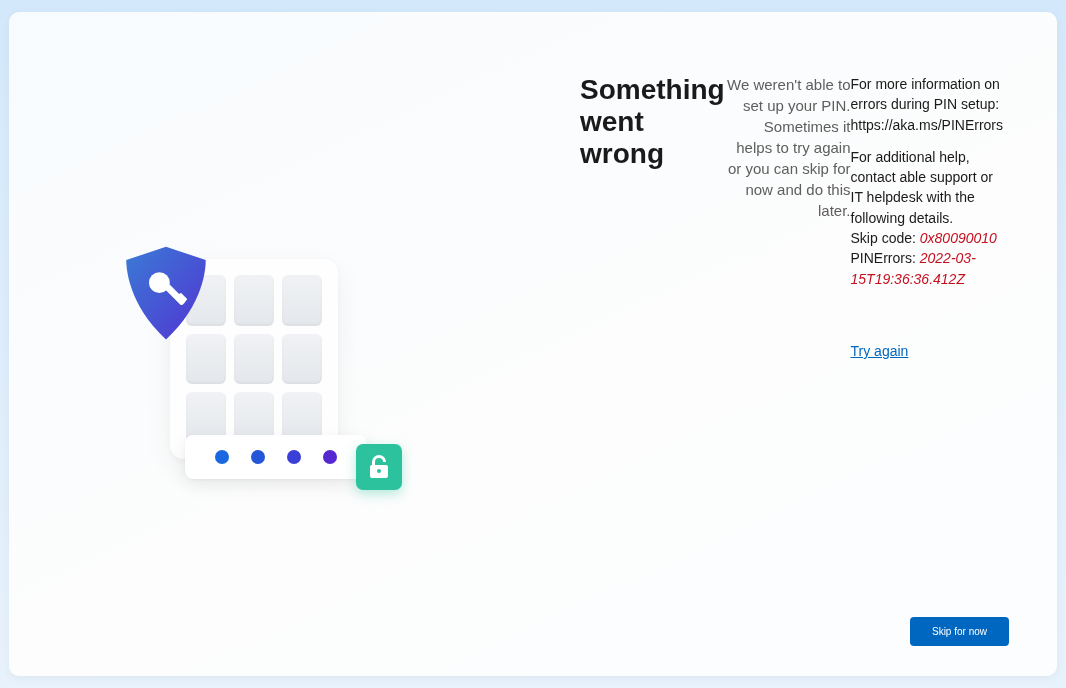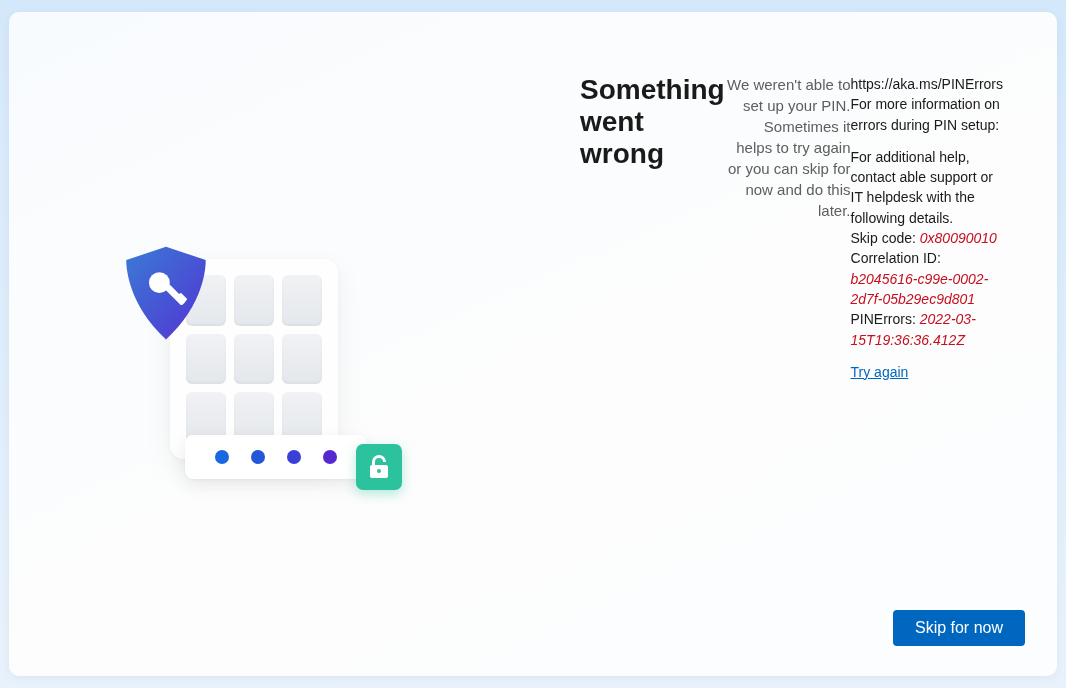--- a/index.html
+++ b/index.html
@@ -53,30 +53,31 @@
       margin-bottom: 12px;
     }
     .info .block { margin-bottom: 12px; }
     .red { color: #c50f1f; font-style: italic; }
     .try-again {
       color: #0067c0;
       text-decoration: underline;
       font-size: 14px;
       cursor: pointer;
       display: inline-block;
+      margin-top: 40px;
     }
     .skip-btn {
       position: absolute;
-      right: 32px;
+      right: 48px;
       bottom: 30px;
       background: #0067c0;
       color: #fff;
       border: none;
       padding: 9px 22px;
-      font-size: 16px;
+      font-size: 10px;
       border-radius: 4px;
       cursor: pointer;
       font-family: inherit;
     }
 
     
     .illus {
       position: relative;
       width: 310px;
       height: 260px;
@@ -193,32 +194,29 @@
   </div>
 
   <div class="right">
     <h1 class="title">Something went wrong</h1>
     <p class="subtitle">We weren't able to set up your PIN. Sometimes it helps to try again or you can skip for now and do this later.</p>
 
     <div class="spacer"></div>
 
     <div class="info">
       <div class="block">
+        <div>For more information on errors during PIN setup:</div>
         <div>https://aka.ms/PINErrors</div>
-        <div>For more information on errors during PIN setup:</div>
       </div>
       <div class="block">
         <div>For additional help, contact able support or IT helpdesk with the following details.</div>
         <div>
           <span>Skip code: </span><span class="red">0x80090010</span>
         </div>
         <div>
-          <span>Correlation ID: </span><span class="red">b2045616-c99e-0002-2d7f-05b29ec9d801</span>
-        </div>
-        <div>
           <span>PINErrors: </span><span class="red">2022-03-15T19:36:36.412Z</span>
         </div>
       </div>
       <a href="#" class="try-again">Try again</a>
     </div>
   </div>
 
   <button class="skip-btn">Skip for now</button>
 </div>
 

